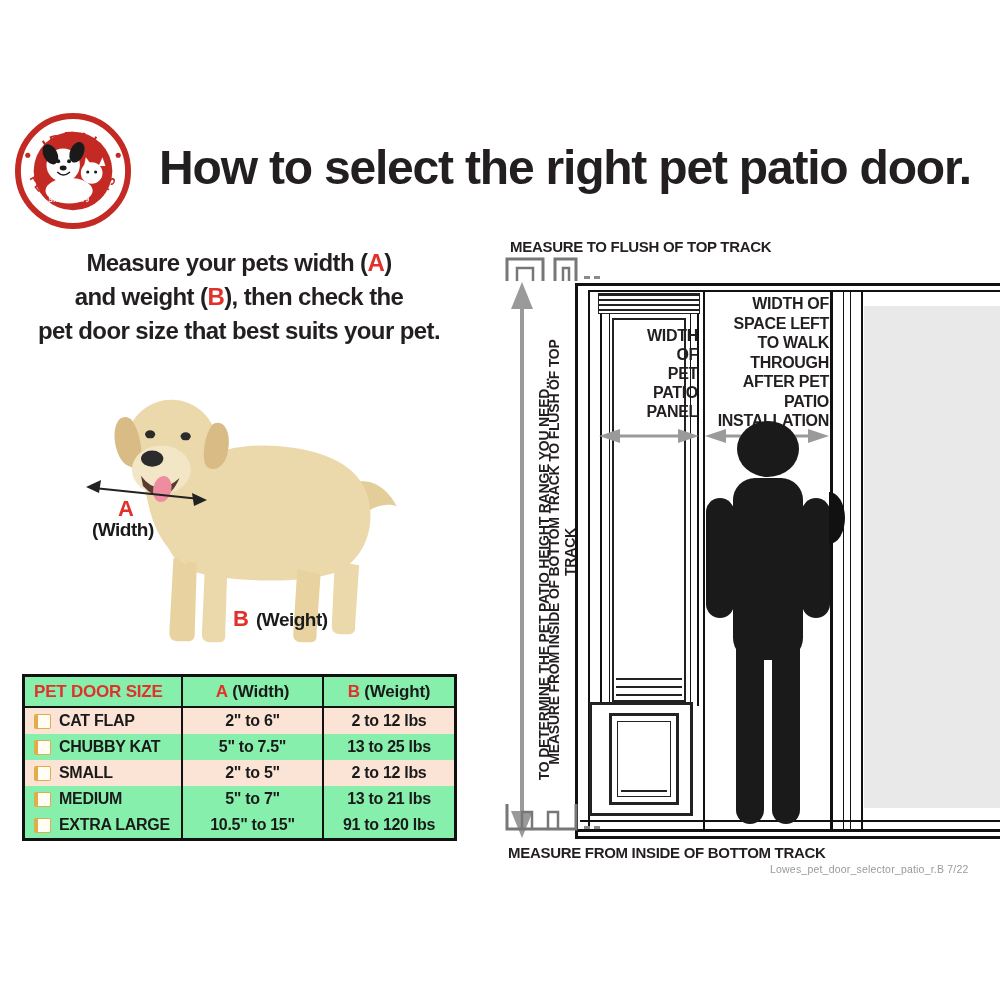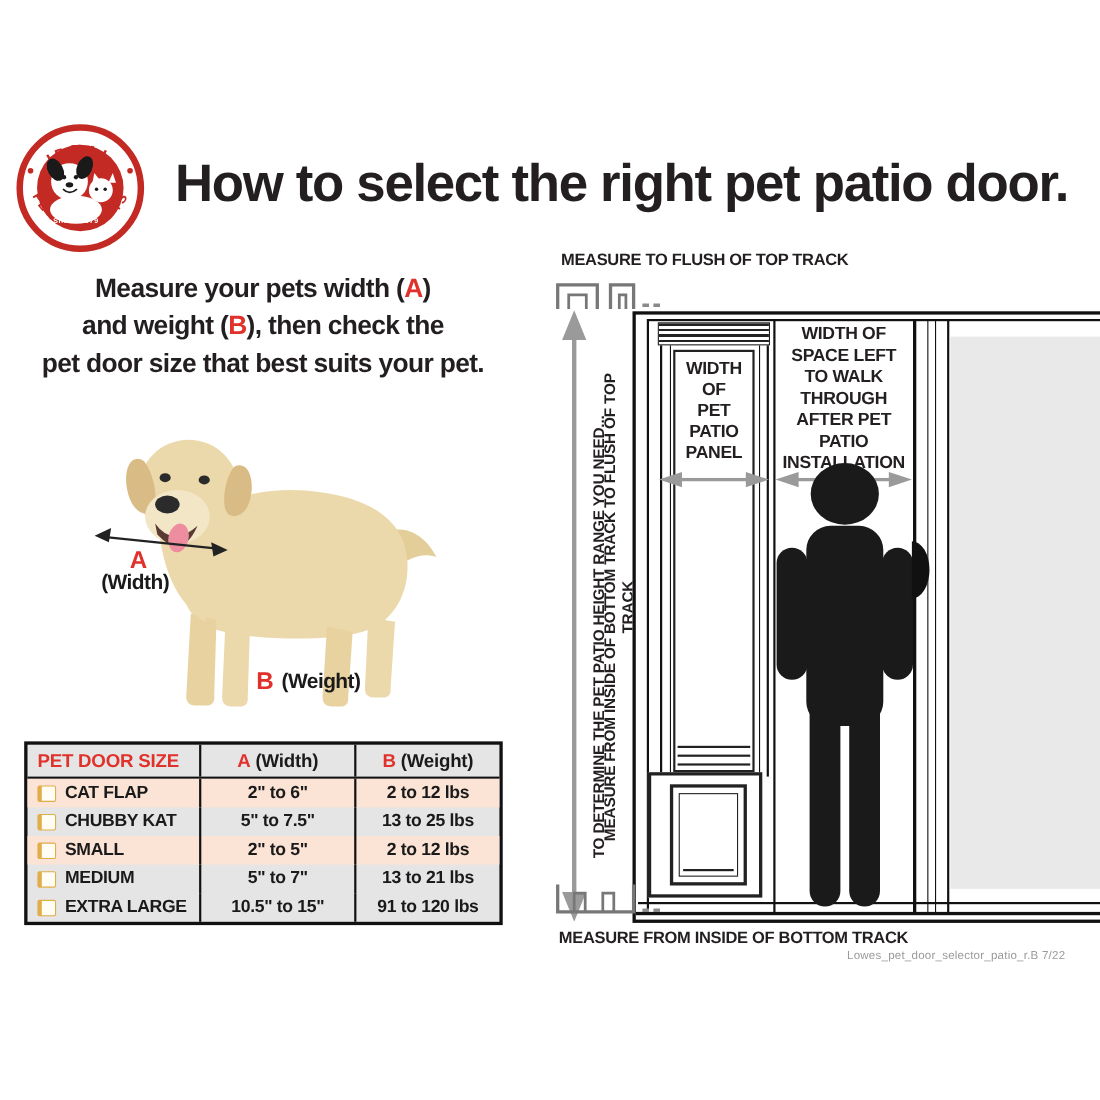--- a/index.html
+++ b/index.html
@@ -8,35 +8,35 @@
   .abs{position:absolute;}
   .b{font-weight:bold;}
   .red{color:var(--red,#e0312b);}
   .pre{white-space:pre-line;}
   .ctr{text-align:center;}
 
   .title{font-size:48px;font-weight:bold;letter-spacing:-1.2px;color:#231f20;}
   .intro{font-size:24px;font-weight:bold;letter-spacing:-0.6px;line-height:34px;color:#231f20;}
 
   
-  .ptable{border:3px solid #111;background:#e5e5e5;}
+  .ptable{border:3px solid #111;background:#86efac;}
   .trow{display:flex;align-items:center;height:26px;}
   .trow.head{height:29px;border-bottom:2px solid #111;}
   .c1{width:156px;display:flex;align-items:center;padding-left:9px;box-sizing:border-box;}
   .c2{width:141px;border-left:2px solid #111;height:100%;display:flex;align-items:center;justify-content:center;box-sizing:border-box;}
   .c3{width:132px;border-left:2px solid #111;height:100%;display:flex;align-items:center;justify-content:center;box-sizing:border-box;}
   .tcell{font-size:16px;font-weight:bold;letter-spacing:-0.3px;}
   .hcell{font-size:17px;font-weight:bold;letter-spacing:-0.2px;}
   .peach{background:var(--peach,#fbe3d6);}
   .flap{width:12px;height:13px;background:#fffdf4;border:1.5px solid var(--gold,#e0ad49);
         border-left-width:4px;border-radius:2px;margin-right:8px;flex:0 0 auto;}
 
   
   .dlab{font-size:15px;font-weight:bold;letter-spacing:-0.3px;color:#231f20;}
-  .dlab2{font-size:16px;font-weight:bold;letter-spacing:-0.3px;line-height:19px;color:#231f20;}
+  .dlab2{font-size:16px;font-weight:bold;letter-spacing:-0.3px;line-height:19px;color:#231f20;text-align:right;}
   .vert{transform:rotate(-90deg);font-size:14px;font-weight:bold;letter-spacing:-0.2px;text-align:center;color:#231f20;}
   .line{background:#111;}
   .dash{border-top:3px dashed #8a8a8a;height:0;}
   .notebox{background:var(--boxred,#e8453f);}
   .notetext{color:#fff;font-size:14px;font-weight:bold;line-height:22px;letter-spacing:-0.4px;padding:12px 6px 0 12px;}
   .hatch{background:repeating-linear-gradient(180deg,#222 0 2px,#fff 2px 5px);border:1px solid #222;}
   .ref{font-size:10.5px;color:#9a9a9a;letter-spacing:0.2px;text-align:left;}
 </style>
 </head>
 <body>
@@ -153,21 +153,21 @@
     <div class="trow">
       <div class="c1">
           <span class="flap"></span>
           <span class="tcell">EXTRA LARGE</span>
         </div>
       <div class="c2 tcell">10.5" to 15"</div>
       <div class="c3 tcell">91 to 120 lbs</div>
     </div>
   </div>
 
-  <div class="abs dlab" style="left:510px;top:228px;">MEASURE TO FLUSH OF TOP TRACK</div>
+  <div class="abs dlab" style="left:510px;top:238px;">MEASURE TO FLUSH OF TOP TRACK</div>
 
   <svg class="abs" style="left:502px;top:254px;" width="80" height="30">
     <path d="M5,27 V5 H41 V27" stroke="#777" stroke-width="3" fill="none"></path>
     <path d="M15,27 V14 H31 V27" stroke="#777" stroke-width="2.5" fill="none"></path>
     <path d="M53,27 V5 H74 V27" stroke="#777" stroke-width="3" fill="none"></path>
     <path d="M61,27 V14 H67 V27" stroke="#777" stroke-width="2.5" fill="none"></path>
   </svg>
   <div class="abs dash" style="left:584px;top:276px;width:16px;"></div>
 
   <svg class="abs" style="left:507px;top:282px;" width="30" height="556">

